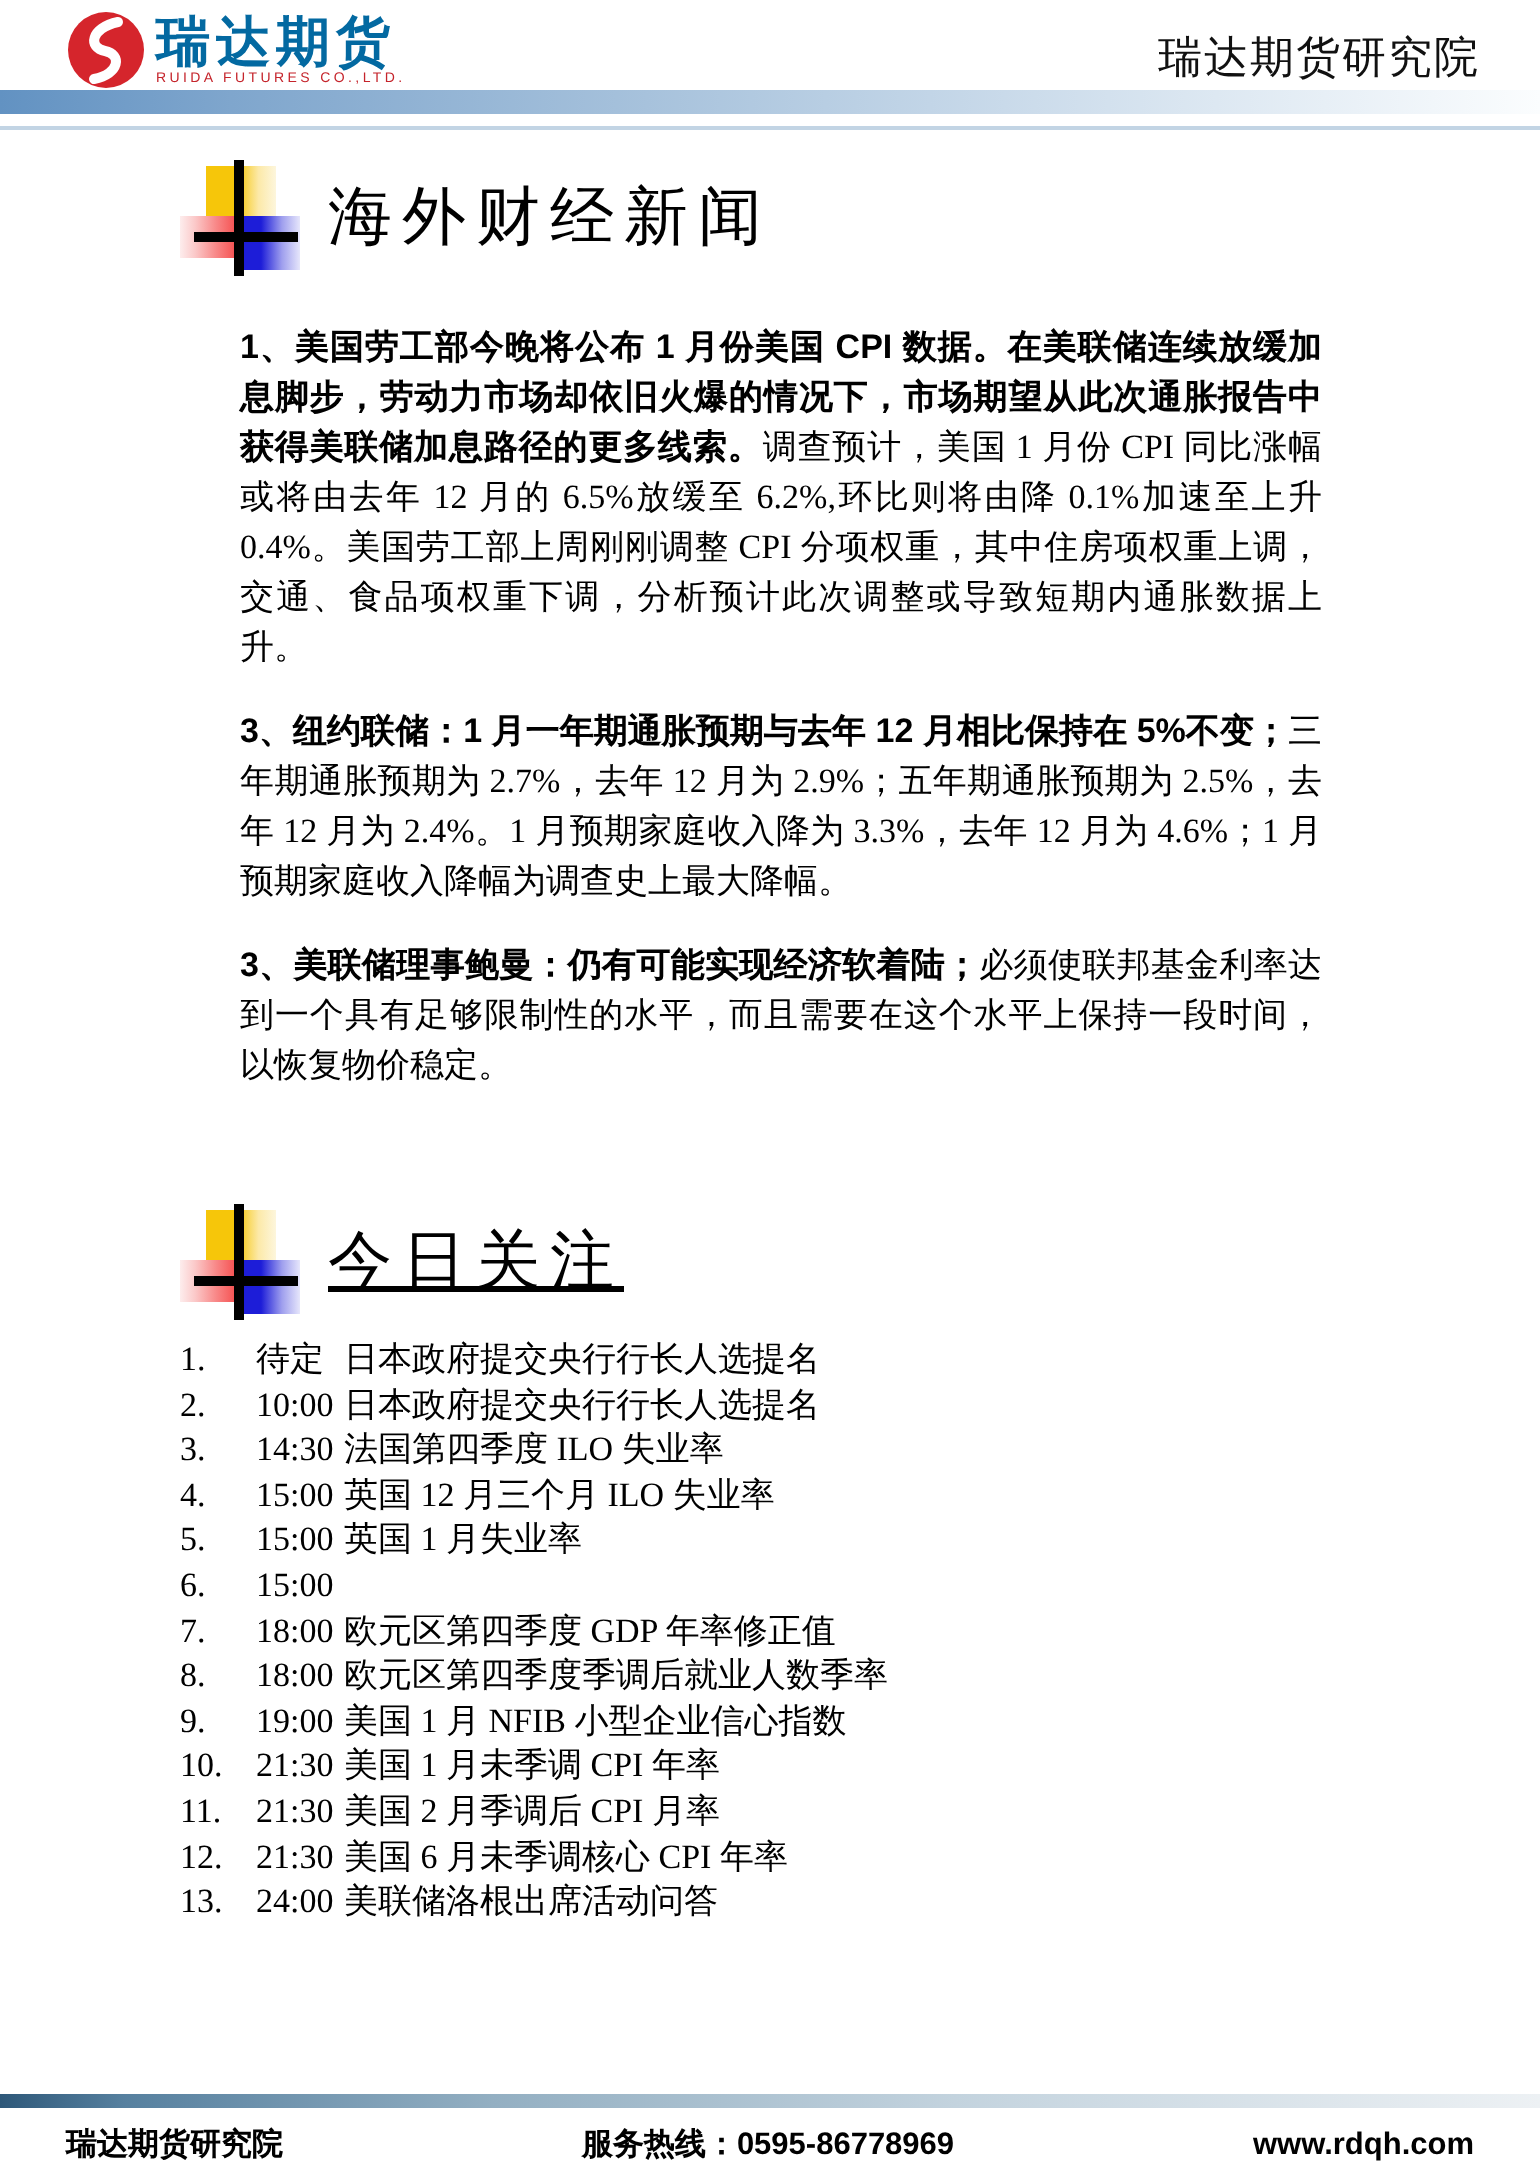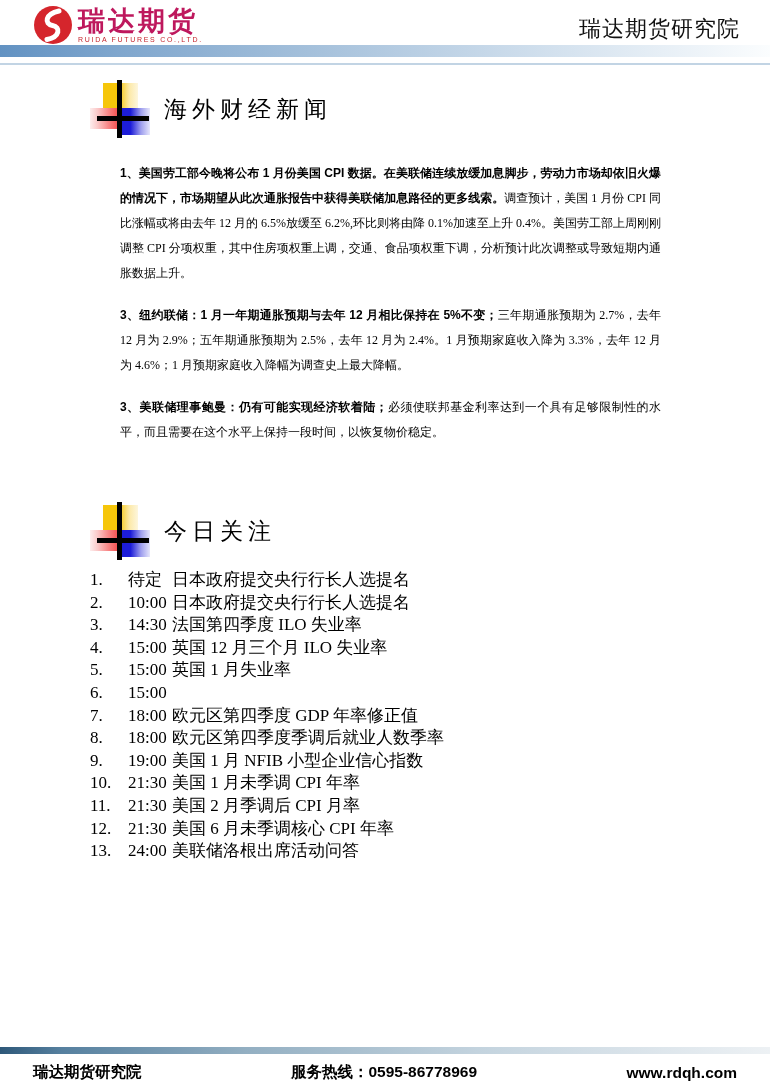--- a/index.html
+++ b/index.html
@@ -9,49 +9,49 @@
     margin:0 auto;
   }
 
   
   .header { display:flex; justify-content:space-between; align-items:flex-end;
             padding:7px 30px 0 33px; height:45px; box-sizing:border-box; }
   .logo { display:flex; align-items:center; gap:5px; }
   .logo-mark { width:40px; height:40px; flex:none; }
   .logo-texts { display:flex; flex-direction:column; }
   .logo-title { font-family:"Liberation Sans",sans-serif; font-weight:700;
-                font-size:27px; line-height:1.05; letter-spacing:3px; color:#be185d; }
+                font-size:27px; line-height:1.05; letter-spacing:3px; color:#0369a1; }
   .logo-subtitle { font-family:"Liberation Sans",sans-serif; color:#c5242b;
                    font-size:7px; letter-spacing:1.7px; margin-top:1px; }
   .institute { font-family:"Liberation Sans",sans-serif; font-size:22px;
                color:#111; padding-bottom:1px; letter-spacing:1px; }
 
   .grad-bar { height:12px;
     background:linear-gradient(to right,#6292c2 0%,#7fa6cd 15%,#a7c2dc 42%,#d3e1ee 72%,#fbfdfe 100%); }
   .thin-line { height:2px; background:#c2d4e4; margin-top:6px; }
 
   
   .sec-head { display:flex; align-items:center; margin-left:90px; height:60px; }
   .sec-head.news-head  { margin-top:14px; }
-  .sec-head.focus-head { margin-top:56px; }
+  .sec-head.focus-head { margin-top:56px;text-decoration:underline; }
   .sec-icon { position:relative; width:60px; height:58px; flex:none; }
   .sq { position:absolute; }
   .sq-yellow { left:13px; top:3px;  width:35px; height:25px;
     background:linear-gradient(to right,#f6c60a 0%,#f6c60a 45%,#fce9a8 75%,#fdf6dd 100%); }
   .sq-red    { left:0;    top:28px; width:30px; height:21px;
     background:linear-gradient(to left,#f54545 0%,#f88888 40%,#fbc9c9 75%,#fdeded 100%); }
   .sq-blue   { left:30px; top:28px; width:30px; height:27px;
     background:linear-gradient(to right,#1d1dd8 0%,#1d1dd8 35%,#9f9fee 70%,#e6e6fb 100%); }
   .cross-v { position:absolute; left:27px; top:0; width:5px; height:58px; background:#000; }
   .cross-h { position:absolute; left:7px; top:36px; width:52px; height:5px; background:#000; }
-  .sec-title { font-size:23px; font-weight:400; letter-spacing:5px;
+  .sec-title { font-size:32px; font-weight:400; letter-spacing:5px;
                margin-left:14px; white-space:nowrap; }
 
   
-  .news-body { margin:22px 16px 0 120px; width:541px; font-size:12px;
+  .news-body { margin:22px 16px 0 120px; width:541px; font-size:17px;
                line-height:25px; text-align:justify; }
   .para { margin-bottom:17px; }
   .seg { }
   .seg.bold { font-family:"Liberation Sans",sans-serif; font-weight:700; }
 
   
   .focus-list { margin:8px 0 0 90px; font-size:17px; }
   .focus-item { display:flex; height:22.6px; line-height:22.6px; white-space:nowrap; }
   .f-num  { width:38px; flex:none; }
   .f-time { width:44px; flex:none; }

